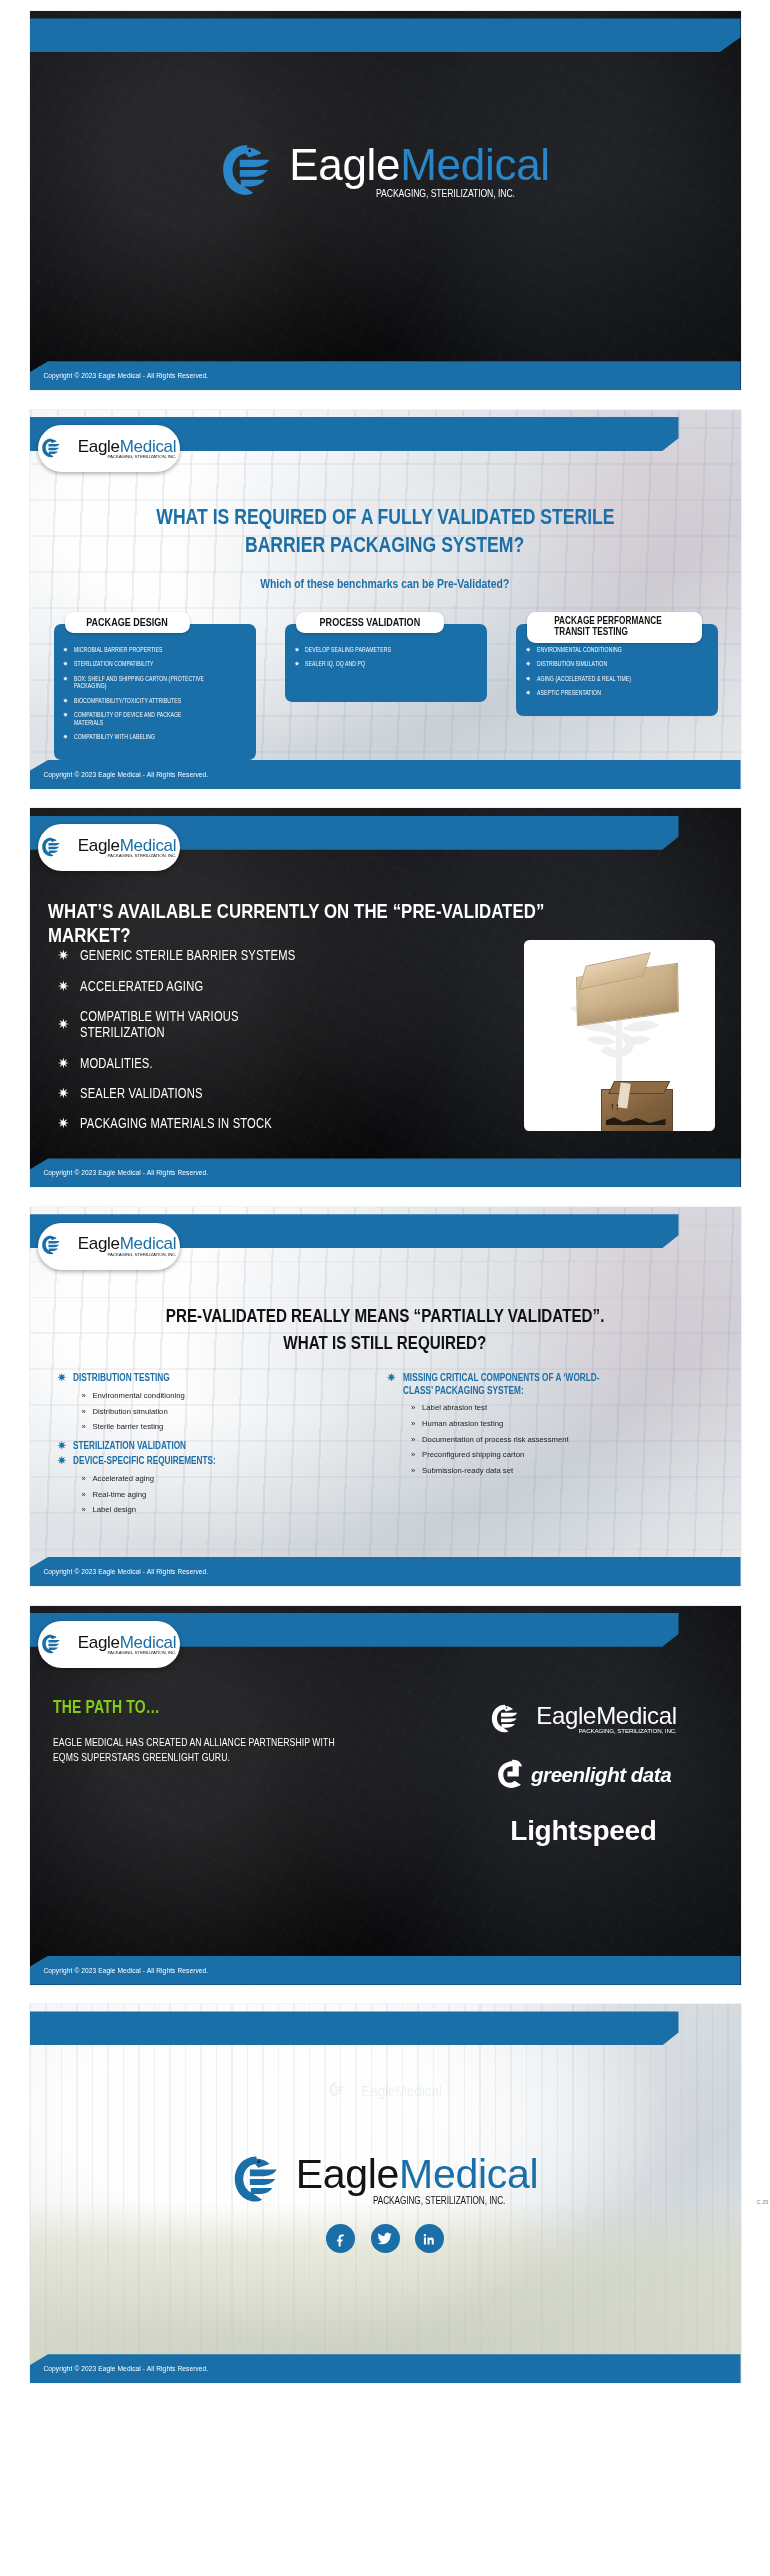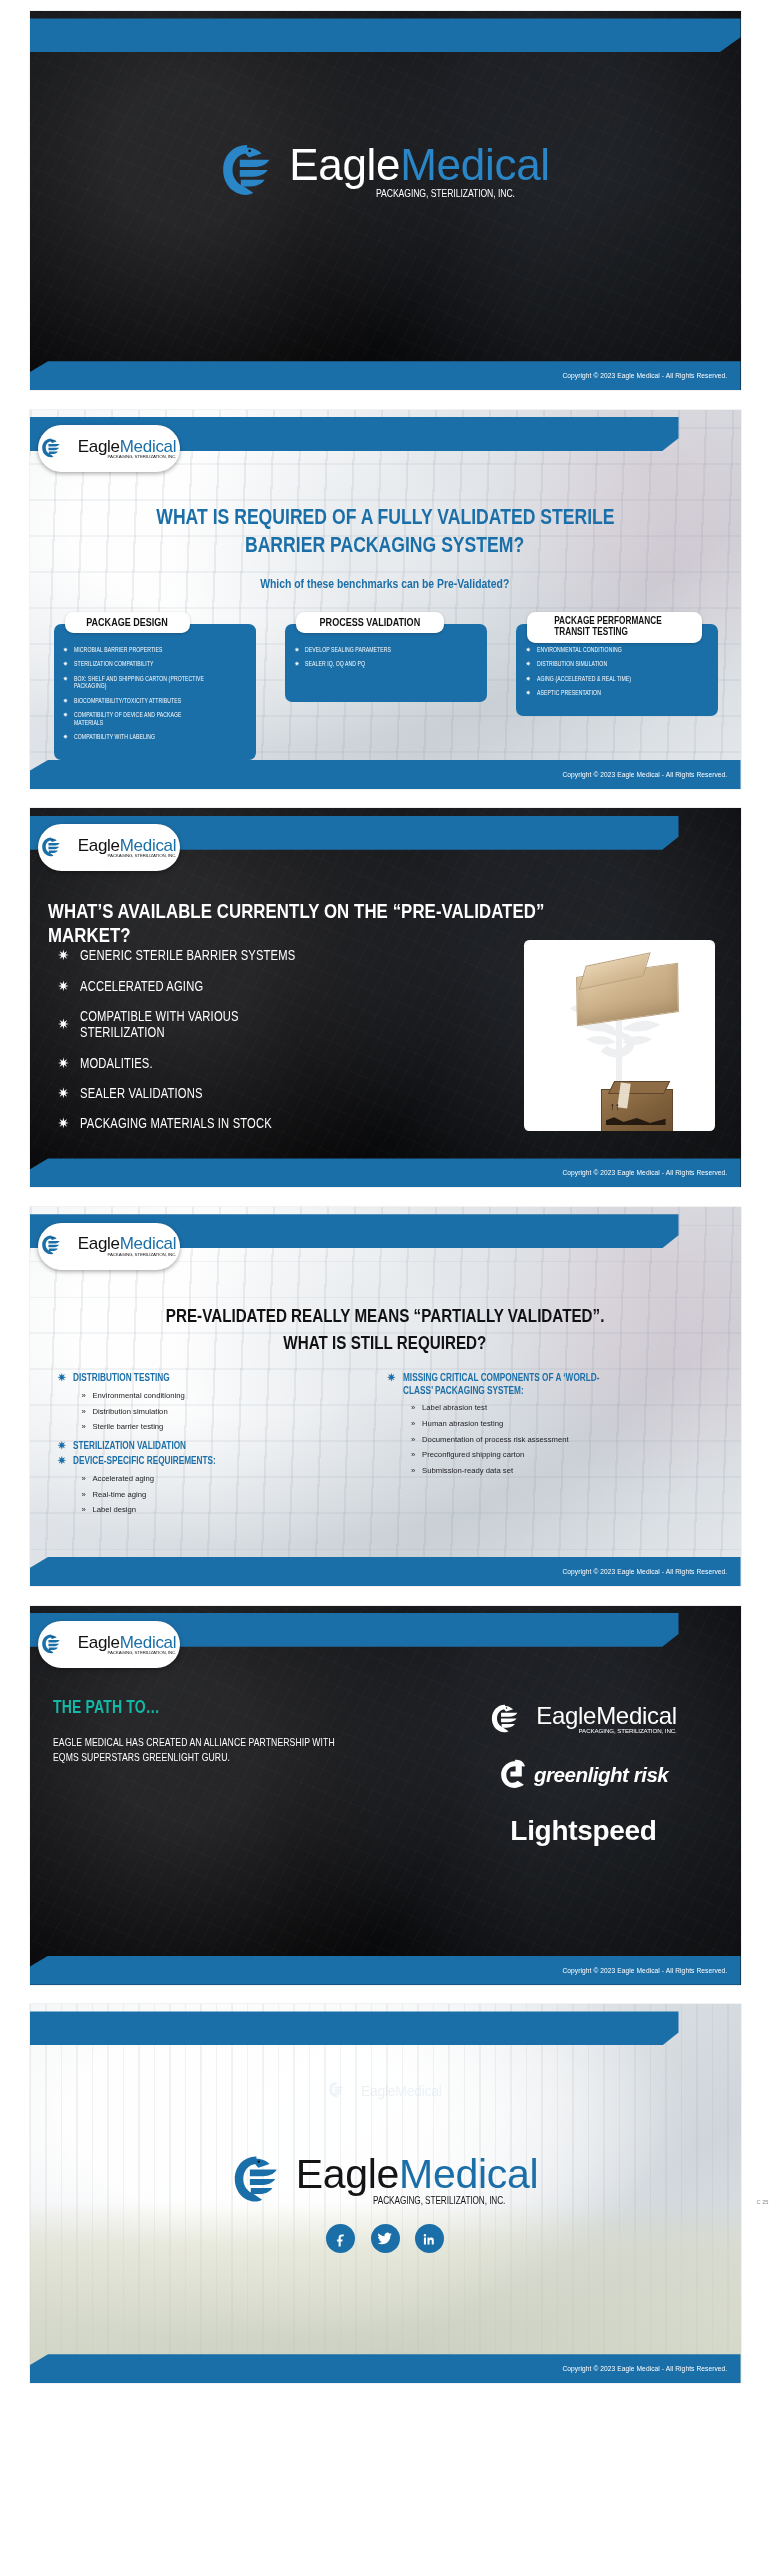--- a/index.html
+++ b/index.html
@@ -99,21 +99,21 @@
   .lockup.pill .lk-main .w2{ color:#1b6fa8; }
   .lockup.pill .lk-sub{ color:#111113; }
   
   .lockup.mono .lk-main .w1,.lockup.mono .lk-main .w2,.lockup.mono .lk-sub{ color:#ffffff; }
 
   
   .footer{
     position:absolute; left:0; bottom:0; width:711px; height:29px;
     background:#1b6fa8; z-index:4;
     clip-path: polygon(0 38%, 2.6% 0, 100% 0, 100% 100%, 0 100%);
-    display:flex; align-items:center; justify-content:flex-end;
+    display:flex; align-items:center; justify-content:flex-start;
   }
   .footer span{
     color:#ffffff; font-size:7.7px; letter-spacing:0.1px;
     transform: scaleX(0.86); transform-origin:center;
   }
 
   
   .cond{ transform: scaleX(0.80); transform-origin: center; display:inline-block; }
   .condl{ transform: scaleX(0.80); transform-origin: left center; display:inline-block; }
 
@@ -228,21 +228,21 @@
   .sub-list{ list-style:none; margin:0 0 9.3px 24px; }
   .sub-list li{
     display:flex; align-items:center; gap:6.7px;
     color:#222226; font-size:7.7px; margin-bottom:6.7px;
   }
   .chev{ color:#222226; font-size:7.7px; }
 
   
   .s5-title{
     position:absolute; top:91px; left:23px; z-index:4;
-    color:#14b8a6; font-weight:700; font-size:17.5px; letter-spacing:0.2px;
+    color:#84cc16; font-weight:700; font-size:17.5px; letter-spacing:0.2px;
   }
   .s5-p{
     position:absolute; left:23px; width:355px; z-index:4;
     color:#ffffff; font-size:10.8px; line-height:1.42; letter-spacing:0.1px;
   }
   .s5-p1{ top:129px; }
   .s5-p2{ top:199px; }
   .s5-logos{
     position:absolute; right:23px; top:97px; width:268px; z-index:4;
     display:flex; flex-direction:column; align-items:center; gap:23px;
@@ -694,21 +694,21 @@
         </span>
       </div>
 
       <div class="gl-row">
         <span>
           <svg width="27" height="31" viewBox="0 0 52 60" aria-hidden="true">
             <path d="M34 4 C16 4 4 16 4 30 C4 46 16 56 30 56 C40 56 48 50 48 50 L36 42 C36 42 32 46 26 46 C18 46 14 38 14 30 C14 20 22 14 32 14 L32 24 L22 24 L22 34 L44 34 L44 6 C44 6 40 4 34 4 Z" fill="#ffffff"></path>
             <path d="M30 2 C40 0 48 6 50 14 C44 16 36 12 30 2 Z" fill="#ffffff"></path>
           </svg>
         </span>
-        <span class="gl-text">greenlight risk</span>
+        <span class="gl-text">greenlight data</span>
       </div>
 
       <div class="ls-text">Lightspeed</div>
     </div>
 
     <div class="footer">
       <span>Copyright © 2023 Eagle Medical - All Rights Reserved.</span>
     </div>
   </section>
 

